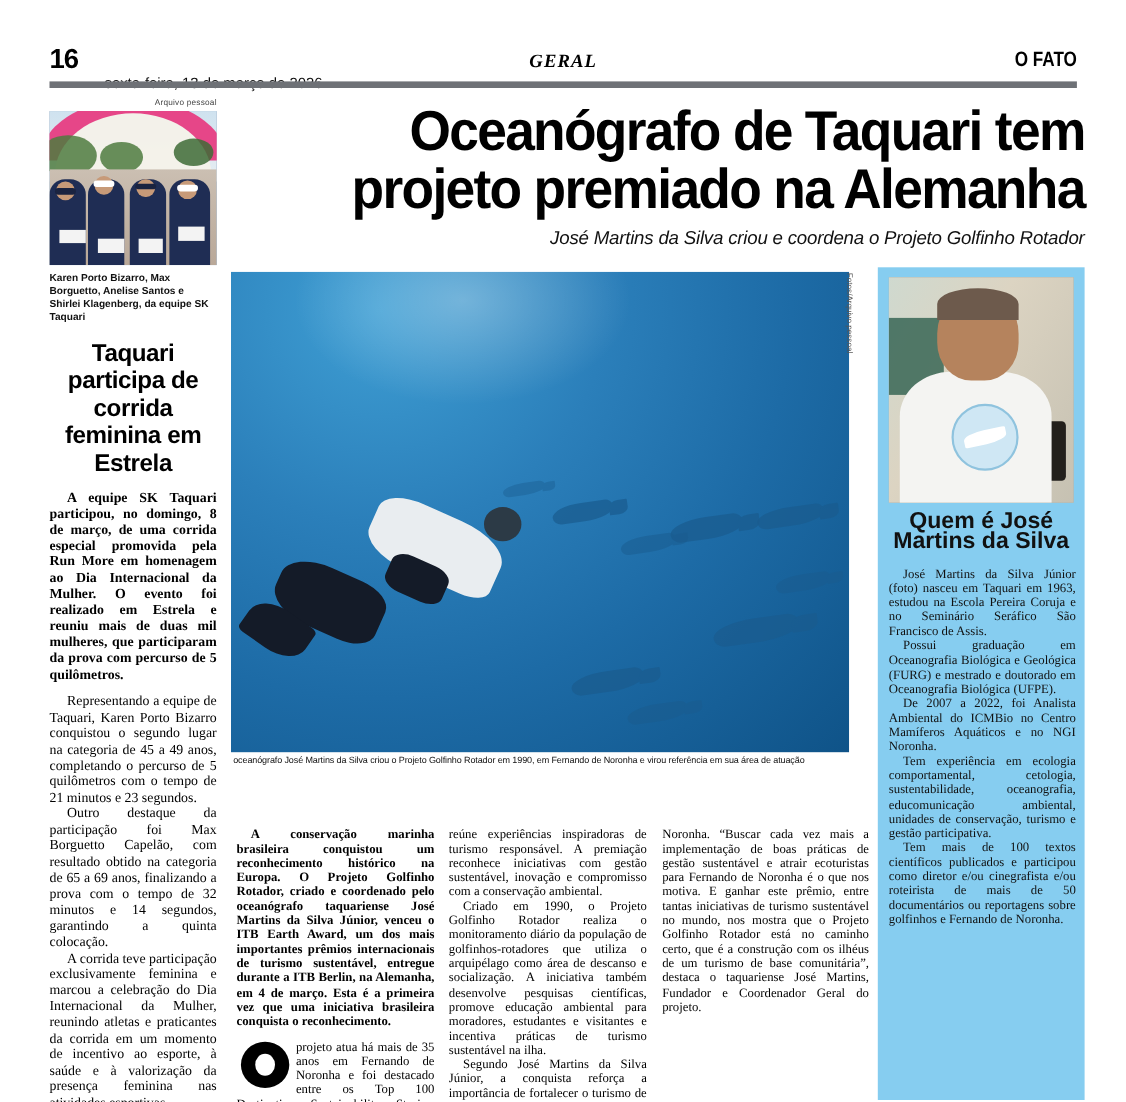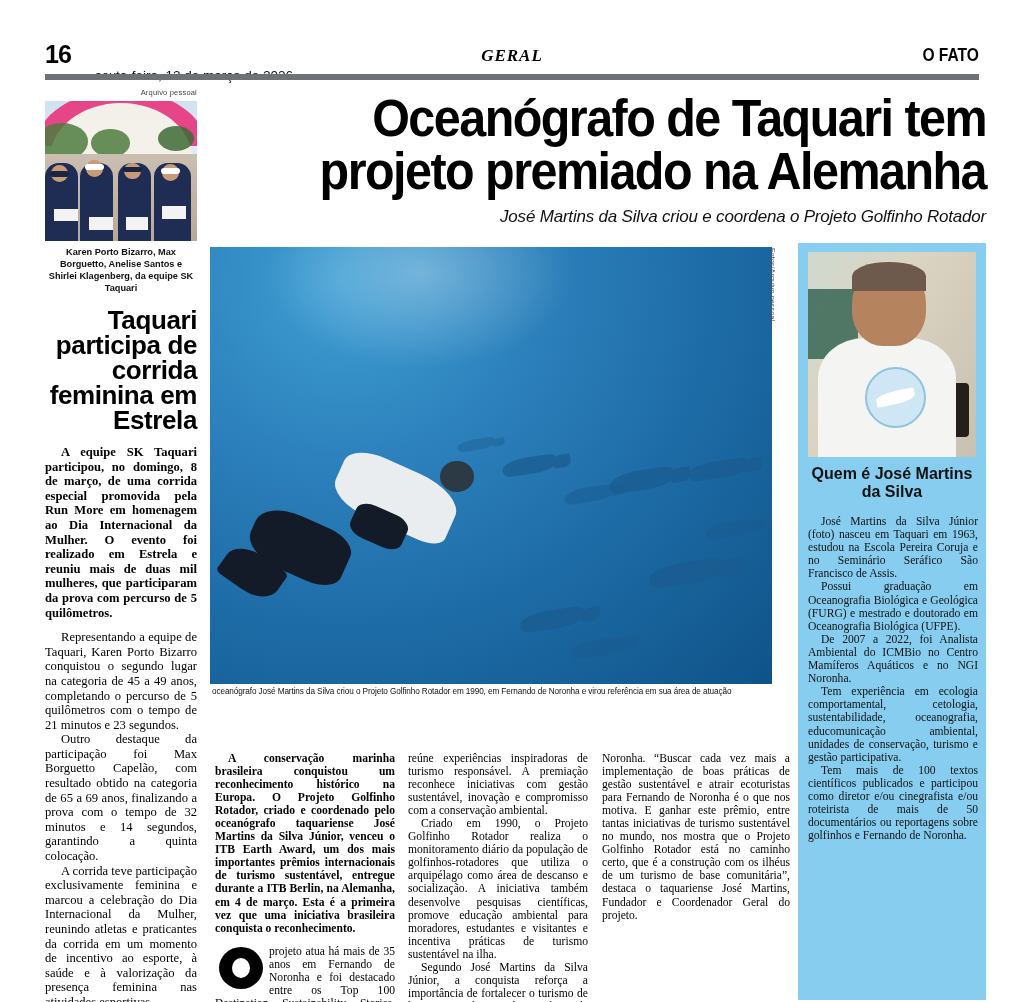--- a/index.html
+++ b/index.html
@@ -25,23 +25,23 @@
   .mast-brand{position:absolute;right:0;top:2px;font-family:"Liberation Sans",sans-serif;
     font-weight:bold;font-size:19px;letter-spacing:0px;transform:scaleX(.82);transform-origin:right center;}
   .mast-rule{position:absolute;left:45px;top:74px;width:934px;height:6px;background:#6e7176;}
 
   
   .leftcol{position:absolute;left:45px;top:88px;width:152px;}
   .credit-right{text-align:right;font-family:"Liberation Sans",sans-serif;
     font-size:7.5px;color:#444;margin-bottom:4px;letter-spacing:.2px;}
   .photo-run{width:152px;height:140px;position:relative;overflow:hidden;background:#8fa9c4;}
   .cap-small{font-family:"Liberation Sans",sans-serif;font-size:9.2px;line-height:12px;
-    text-align:center;margin-top:5px;color:#111;font-weight:600;}
-  .lede-title{font-family:"Liberation Sans",sans-serif;font-weight:bold;font-size:26px;
-    line-height:25px;text-align:right;margin-top:14px;letter-spacing:-.4px;}
+    text-align:left;margin-top:5px;color:#111;font-weight:600;}
+  .lede-title{font-family:"Liberation Sans",sans-serif;font-weight:bold;font-size:22px;
+    line-height:25px;text-align:center;margin-top:14px;letter-spacing:-.4px;}
   .body-serif{font-family:"Liberation Serif",serif;font-size:12.6px;line-height:14.6px;
     text-align:justify;}
   .body-serif p{margin:0;text-indent:16px;}
   .lead-bold{font-weight:bold;}
 
   
   .headline{position:absolute;left:238px;top:92px;width:748px;}
   .headline h1{margin:0;font-family:"Liberation Sans",sans-serif;font-weight:bold;
     font-size:51px;line-height:53px;letter-spacing:-1.6px;text-align:right;
     transform:scaleX(.95);transform-origin:right top;}
@@ -70,21 +70,21 @@
   .dropcap{float:left;width:44px;height:42px;margin:2px 6px 0 4px;
     border-radius:50%;background:#000;position:relative;}
   .dropcap:after{content:"";position:absolute;left:13px;top:11px;width:18px;height:20px;
     border-radius:50%;background:#fff;}
 
   
   .sidebar{position:absolute;left:798px;top:243px;width:188px;height:757px;
     background:#86cdf0;}
   .sb-photo{position:absolute;left:10px;top:9px;width:168px;height:205px;overflow:hidden;background:#b9b0a0;}
   .sb-title{position:absolute;left:8px;top:222px;width:172px;text-align:center;
-    font-family:"Liberation Sans",sans-serif;font-weight:bold;font-size:16px;line-height:18px;
+    font-family:"Liberation Sans",sans-serif;font-weight:bold;font-size:21px;line-height:18px;
     color:#111;}
   .sb-body{position:absolute;left:10px;top:272px;width:170px;
     font-family:"Liberation Serif",serif;font-size:11.6px;line-height:13.1px;text-align:justify;color:#111;}
   .sb-body p{margin:0;text-indent:13px;}
 
   
   .sky{position:absolute;left:0;top:0;width:100%;height:46%;
     background:linear-gradient(#cfe2ef,#e7eef2);}
   .pinkarch{position:absolute;left:-6%;top:-8%;width:112%;height:40%;
     border-radius:50% 50% 0 0 / 100% 100% 0 0;background:#e8397f;opacity:.92;}

